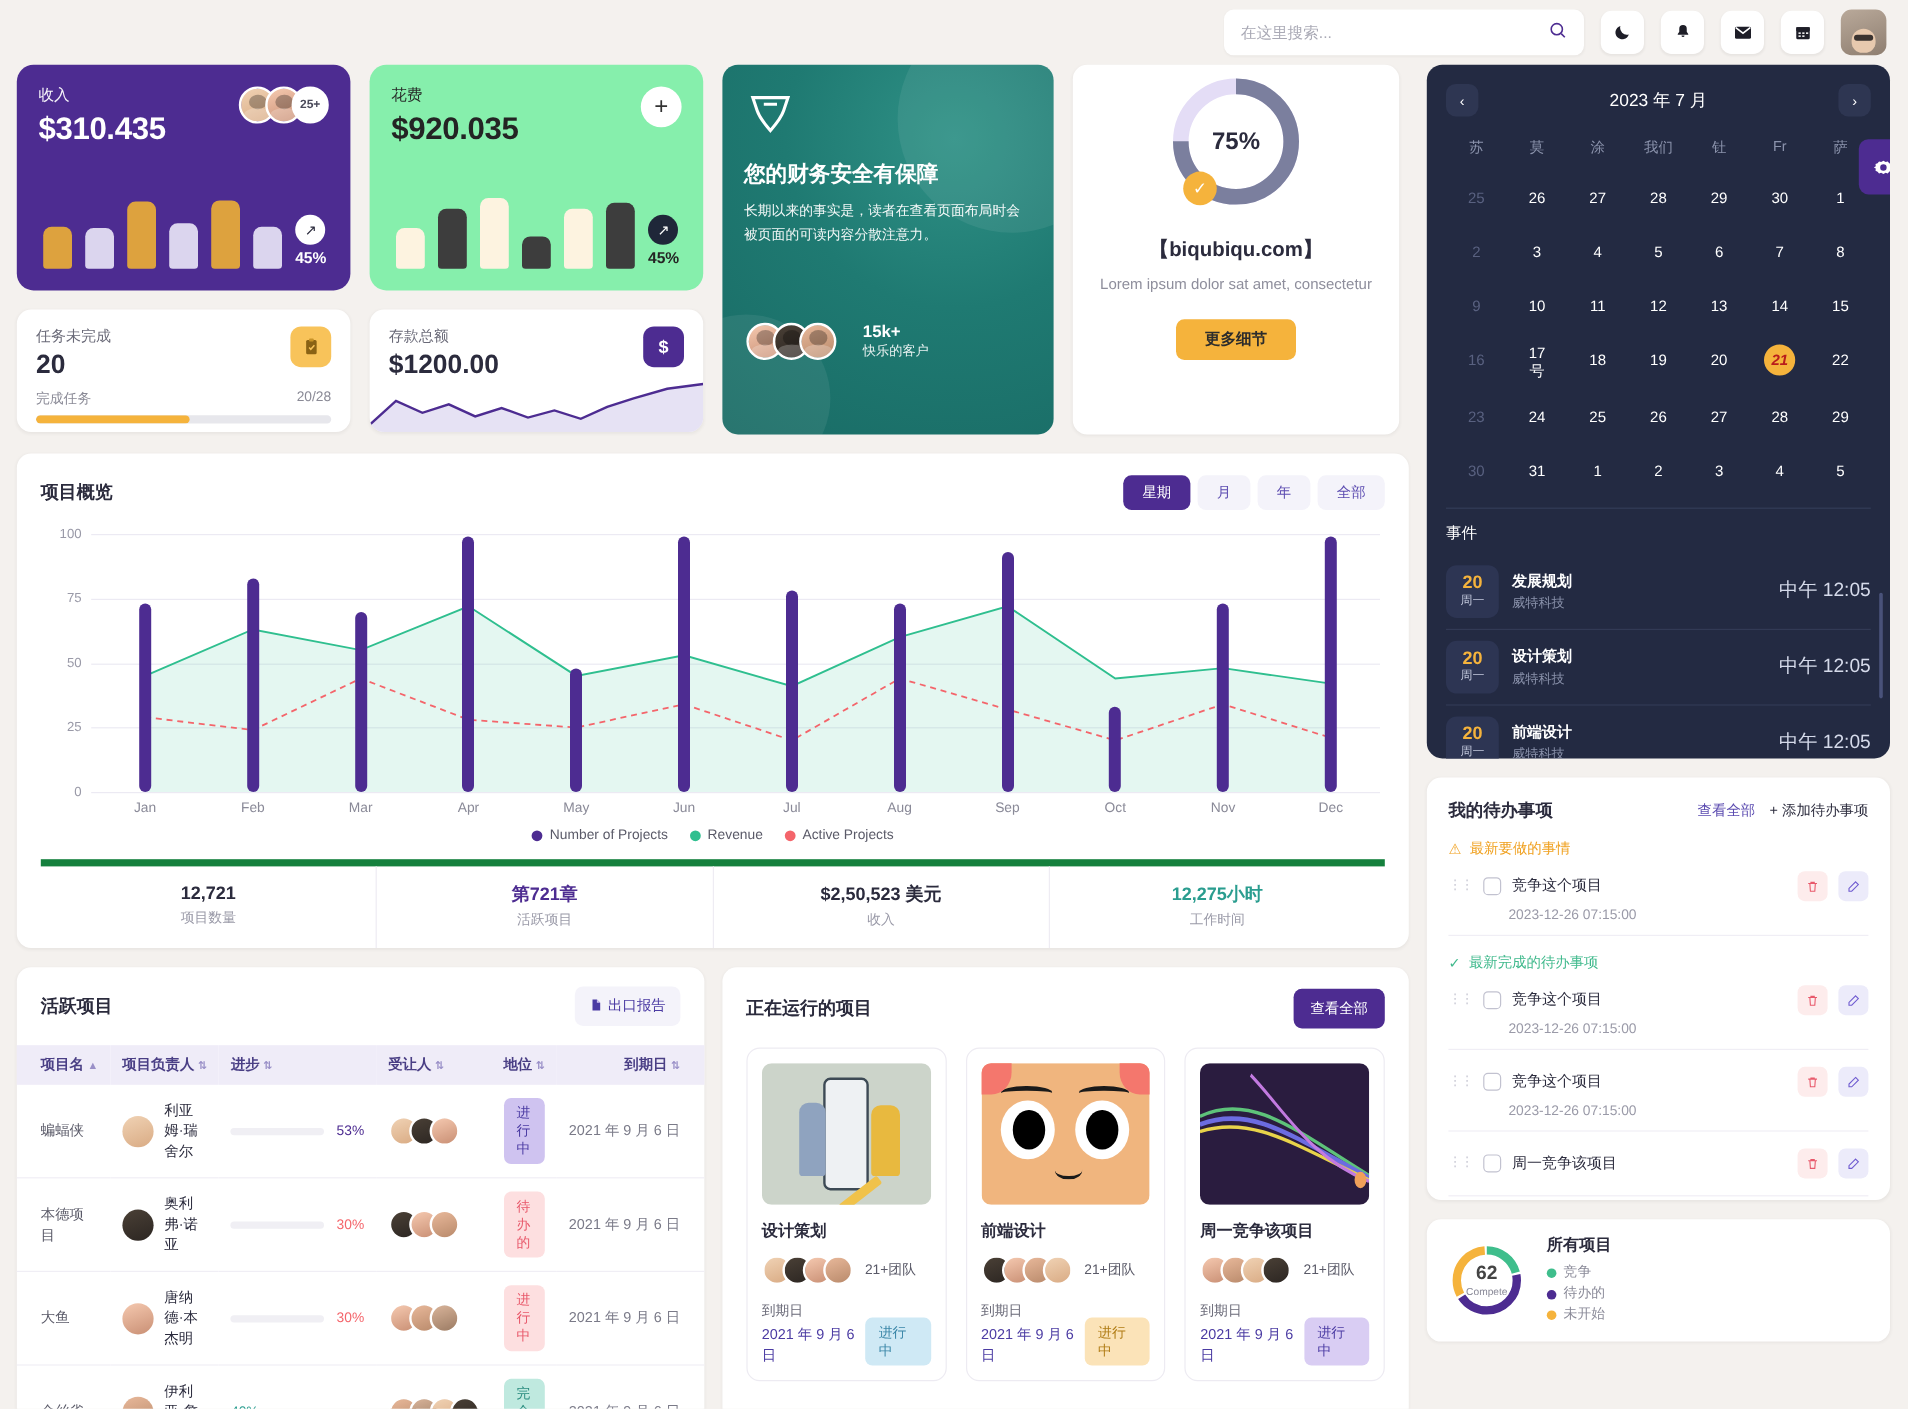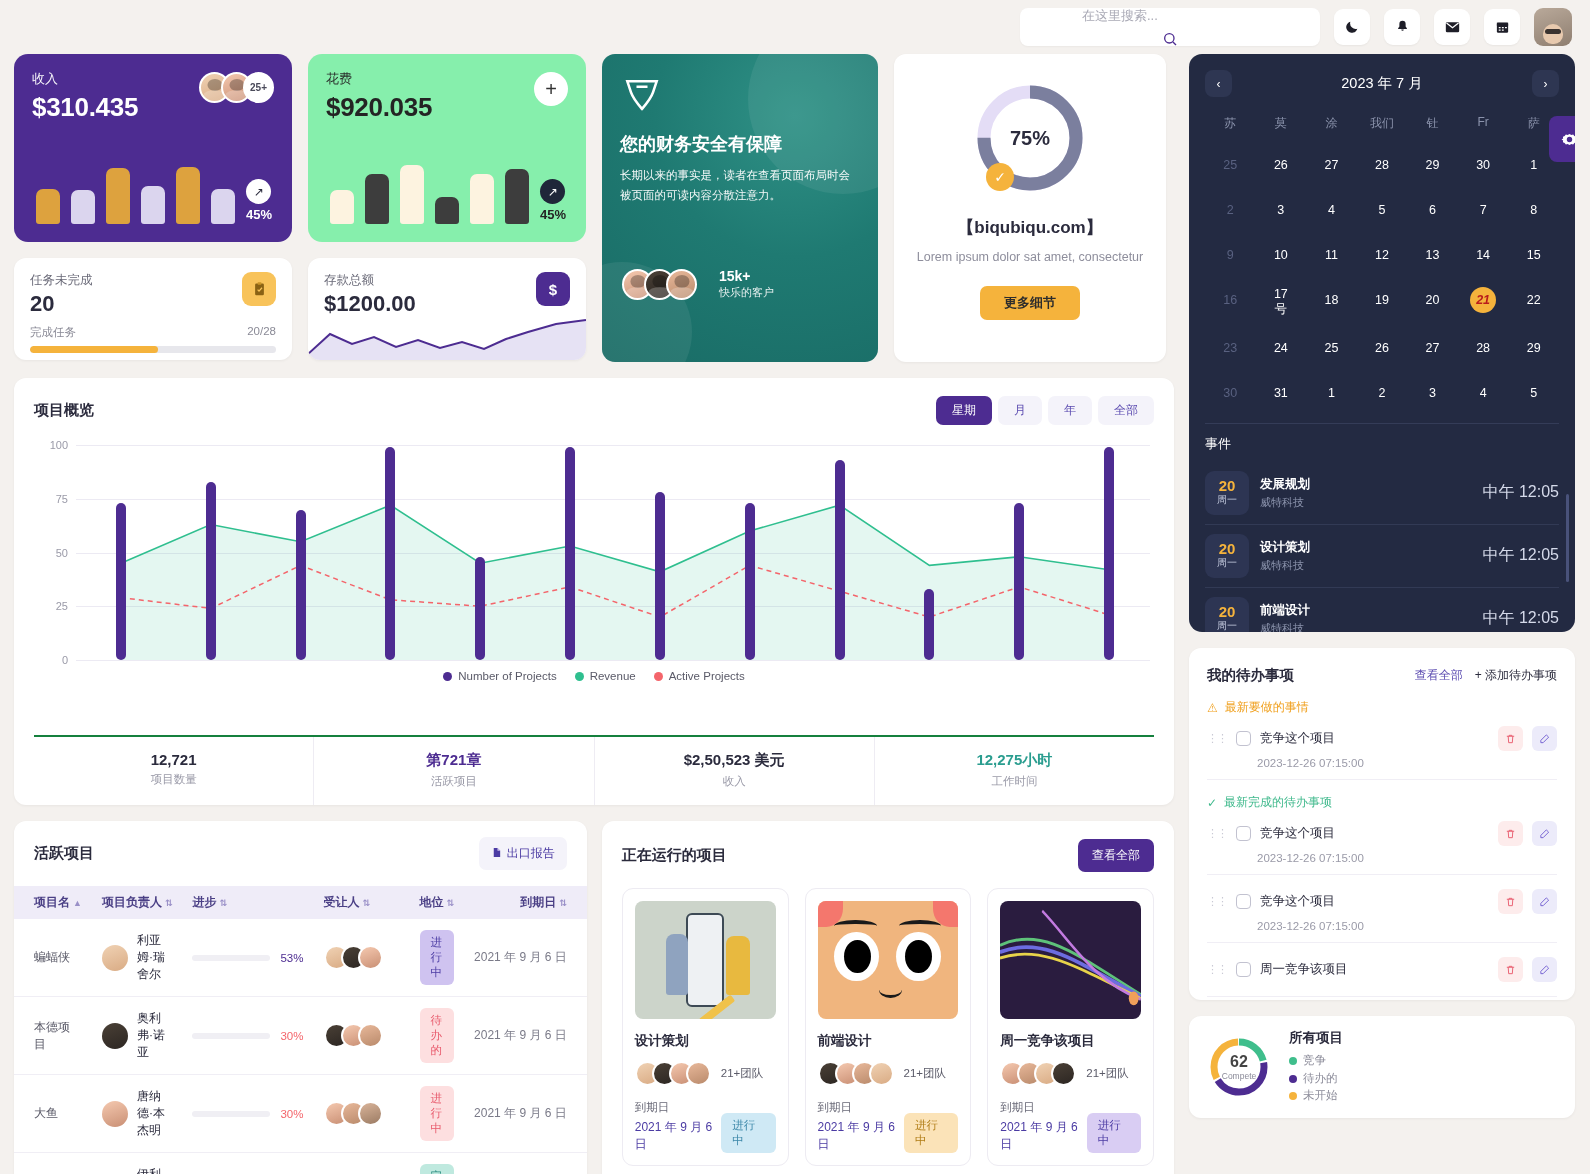--- a/index.html
+++ b/index.html
@@ -11,21 +11,20 @@
     overflow: hidden;
   }
   .page { width: 1590px; height: 1174px; position: relative; padding: 0 14px; }
 
   
   .header { height: 54px; display: flex; align-items: center; justify-content: flex-end; gap: 14px; padding-right: 4px; }
   .search-box {
     width: 300px; height: 38px; background: #fff; border-radius: 8px;
     display: flex; align-items: center; padding: 0 14px; gap: 8px;
     box-shadow: 0 1px 2px rgba(0,0,0,.04);
-    flex-direction: column;
   }
   .search-box input {
     flex: 1; border: none; outline: none; font-size: 13px; color: #555;
     font-family: "Liberation Sans", sans-serif; background: transparent;
   }
   .search-box input::placeholder { color: #a9a9b5; }
   .hicon {
     width: 36px; height: 36px; background: #fff; border-radius: 9px;
     display: flex; align-items: center; justify-content: center;
     box-shadow: 0 1px 2px rgba(0,0,0,.05); font-size: 16px; color: #2b2b3d;
@@ -98,21 +97,21 @@
     color: #fff; position: relative; overflow: hidden;
   }
   .banner-deco { position: absolute; border-radius: 50%; background: rgba(255,255,255,.07); }
   .banner h3 { font-size: 18px; font-weight: 700; margin-top: 10px; line-height: 1.35; }
   .banner p { font-size: 11.5px; line-height: 1.75; margin-top: 9px; opacity: .95; }
   .banner-foot { position: absolute; bottom: 62px; left: 20px; display: flex; align-items: center; gap: 22px; }
   .banner-foot .n { font-size: 14px; font-weight: 700; }
   .banner-foot .t { font-size: 11px; opacity: .9; margin-top: 1px; }
 
   
-  .promo { width: 272px; height: 308px; padding: 20px; text-align: center; position: relative; }
+  .promo { width: 272px; height: 308px; text-align: center; position: relative; }
   .ring-wrap { position: relative; width: 112px; height: 112px; margin: 8px auto 0; }
   .ring-pct { position: absolute; inset: 0; display: flex; align-items: center; justify-content: center; font-size: 20px; font-weight: 700; }
   .ring-check {
     position: absolute; left: 12px; bottom: 3px; width: 28px; height: 28px;
     border-radius: 50%; background: #f5b33c; color: #fff; display: flex;
     align-items: center; justify-content: center; font-size: 14px;
   }
   .promo-title { font-size: 17px; font-weight: 700; margin-top: 22px; }
   .promo-sub { font-size: 12.5px; color: #8e8e9c; line-height: 1.7; margin-top: 8px; }
   .promo-btn {
@@ -180,21 +179,21 @@
   .ylab { position: absolute; left: -40px; font-size: 11px; color: #9a9aa8; transform: translateY(-50%); width: 32px; text-align: right; }
   .gl { position: absolute; left: 0; right: 4px; height: 1px; background: #eceaf3; }
   .bars { position: absolute; inset: 0; display: flex; }
   .bcol { flex: 1; display: flex; align-items: flex-end; justify-content: center; height: 100%; }
   .bcol i { display: block; width: 10px; background: #4d2c91; border-radius: 5px; }
   .xaxis { display: flex; margin: 8px 0 0 42px; }
   .xaxis span { flex: 1; text-align: center; font-size: 11.5px; color: #8a8a98; }
   .legend { display: flex; justify-content: center; gap: 18px; margin-top: 10px; padding-bottom: 14px; }
   .lg { display: flex; align-items: center; gap: 6px; font-size: 11.5px; color: #5a5a68; }
   .dot { width: 9px; height: 9px; border-radius: 50%; }
-  .stats-row { display: flex; border-top: 2px solid #15803d; margin-top: 39px; }
+  .stats-row { display: flex; border-top: 6px solid #15803d; }
   .stat { flex: 1; text-align: center; padding: 14px 0 16px; border-right: 1px solid #eeecf3; }
   .stat:last-child { border-right: none; }
   .stat-v { font-size: 15px; font-weight: 600; }
   .stat-l { font-size: 11.5px; color: #9a9aa8; margin-top: 4px; }
 
   
   .todo { width: 386px; height: 352px; padding: 18px 18px 0; position: relative; overflow: hidden; }
   .todo-head { display: flex; align-items: center; justify-content: space-between; }
   .todo-title { font-size: 14.5px; font-weight: 600; }
   .todo-actions { display: flex; gap: 12px; font-size: 12px; }
@@ -516,20 +515,34 @@
               <div class="bcol">
                 <i style="height: 70.95px; background: rgb(77, 44, 145);"></i>
               </div>
               <div class="bcol">
                 <i style="height: 156.95px; background: rgb(77, 44, 145);"></i>
               </div>
               <div class="bcol">
                 <i style="height: 212.85px; background: rgb(77, 44, 145);"></i>
               </div>
             </div>
+          </div>
+        <div class="xaxis" id="xaxis">
+            <span>Jan</span>
+            <span>Feb</span>
+            <span>Mar</span>
+            <span>Apr</span>
+            <span>May</span>
+            <span>Jun</span>
+            <span>Jul</span>
+            <span>Aug</span>
+            <span>Sep</span>
+            <span>Oct</span>
+            <span>Nov</span>
+            <span>Dec</span>
           </div>
         <div class="legend" id="legend">
             <div class="lg">
               <span class="dot" style="background:#4d2c91"></span>
               <span>Number of Projects</span>
             </div>
             <div class="lg">
               <span class="dot" style="background:#2fbf8f"></span>
               <span>Revenue</span>
             </div>

